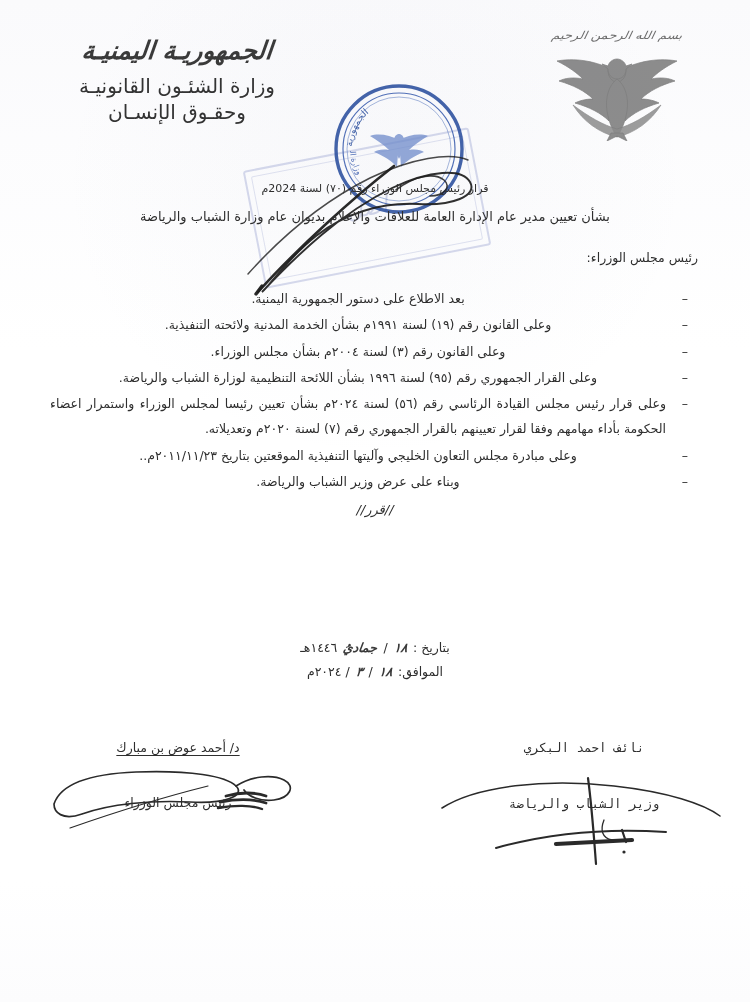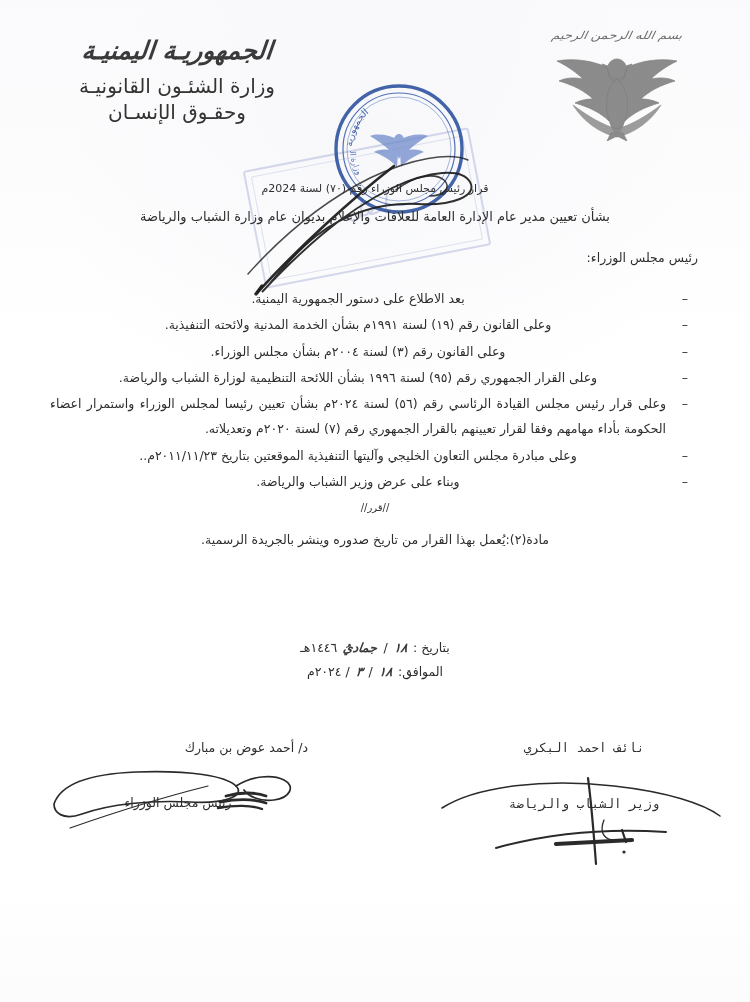--- a/index.html
+++ b/index.html
@@ -177,21 +177,22 @@
     text-align-last: right;
   }
   ul.whereas li .dash {
     position: absolute;
     right: 22px;
     top: 0;
     color: #2e2e2e;
   }
   .qarrar {
     text-align: center;
-    font-size: 10px;
+    font-size: 13px;
+    font-style: italic;
     color: #2e2e2e;
     margin: 8px 0 14px 0;
     letter-spacing: 1px;
   }
   .article {
     font-size: 12.5px;
     line-height: 2.0;
     color: #2e2e2e;
     text-align: justify;
     padding: 0 14px;
@@ -233,22 +234,22 @@
     width: 260px;
   }
   #sig-pm { left: 48px; top: 740px; }
   #sig-minister { right: 36px; top: 740px; font-family: Liberation Mono, monospace; }
   .sig-name {
     font-size: 12.5px;
     color: #2e2e2e;
     margin-bottom: 2px;
   }
   .sig-name.underlined {
+    text-decoration: underline;
     text-underline-offset: 3px;
-    text-align: right;
   }
   .sig-title {
     font-size: 12.5px;
     color: #2e2e2e;
     margin-top: 40px;
   }
   .sig-scribble {
     position: absolute;
     pointer-events: none;
   }
@@ -359,21 +360,20 @@
         <span>وعلى مبادرة مجلس التعاون الخليجي وآليتها التنفيذية الموقعتين بتاريخ ٢٠١١/١١/٢٣م..</span>
       </li>
       <li>
         <span class="dash">–</span>
         <span>وبناء على عرض وزير الشباب والرياضة.</span>
       </li>
     </ul>
 
     <div class="qarrar">//قرر//</div>
 
-    <div class="article centered">مادة(٢):يُعمل بهذا القرار من تاريخ صدوره وينشر بالجريدة الرسمية.</div>
   </div>
 
   <div id="issue-block">
     <span class="line">
       <span>بتاريخ :</span>
       <span class="hand">١٨</span>
       <span>/</span>
       <span class="hand">جماديُ</span>
       <span>١٤٤٦هـ</span>
     </span>

